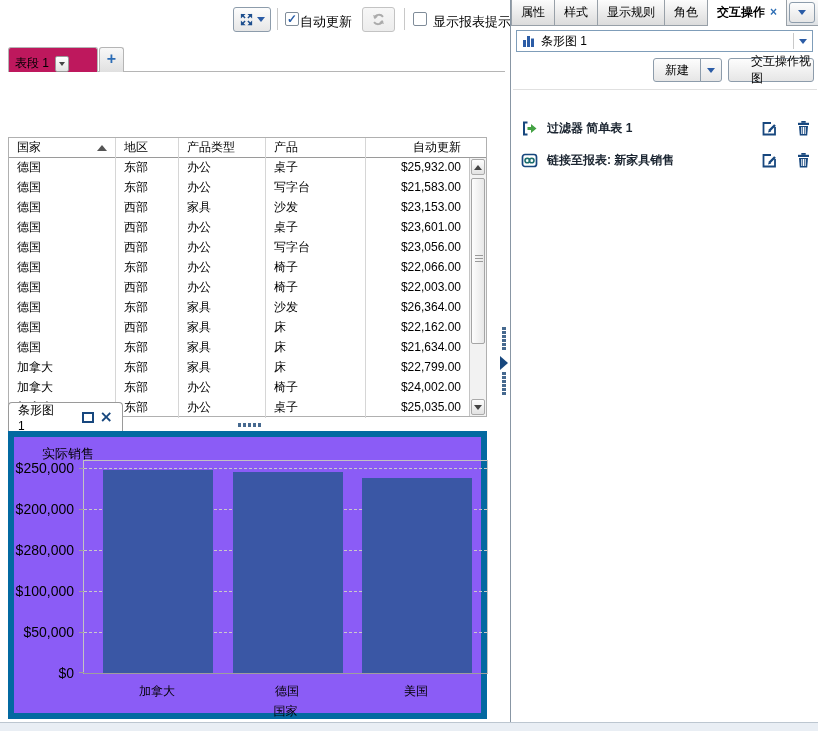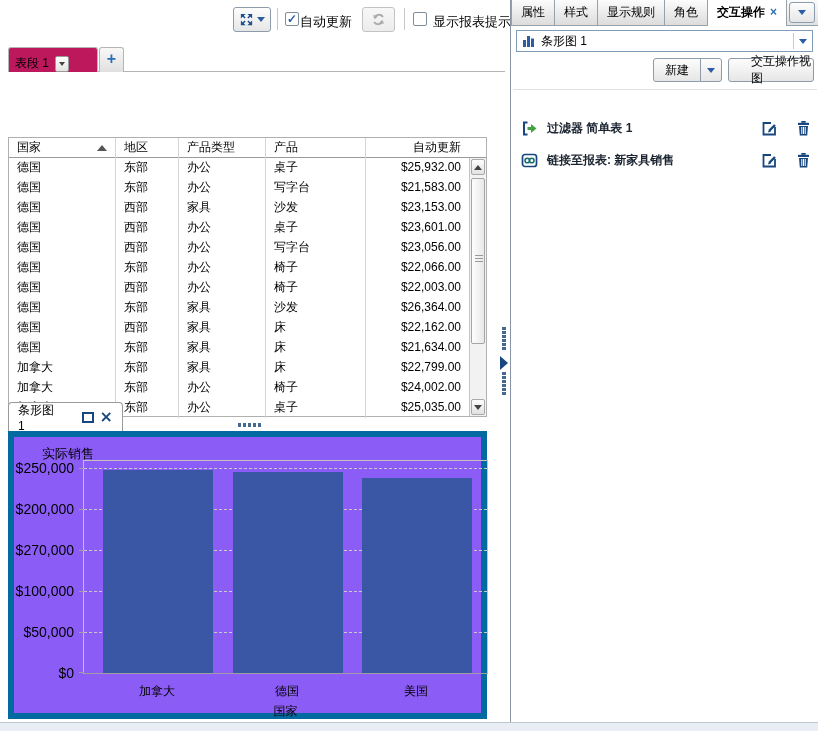--- a/index.html
+++ b/index.html
@@ -300,21 +300,21 @@
     <span class="max-icon"></span>
     <span class="close-x">×</span>
   </div>
 
   <div class="chart-panel">
     <div class="chart-ylabel-title">实际销售</div>
     <div class="ylabs">
         <div class="ylab" style="bottom: -7px;">$0</div>
         <div class="ylab" style="bottom: 34px;">$50,000</div>
         <div class="ylab" style="bottom: 75px;">$100,000</div>
-        <div class="ylab" style="bottom: 116px;">$270,000</div>
+        <div class="ylab" style="bottom: 116px;">$280,000</div>
         <div class="ylab" style="bottom: 157px;">$200,000</div>
         <div class="ylab" style="bottom: 198px;">$250,000</div>
       </div>
     <div class="plot">
         <div class="ytick" style="bottom: 0px;"></div>
         <div class="gridline" style="bottom: 40px;"></div>
         <div class="ytick" style="bottom: 40px;"></div>
         <div class="gridline" style="bottom: 81px;"></div>
         <div class="ytick" style="bottom: 81px;"></div>
         <div class="gridline" style="bottom: 122px;"></div>

